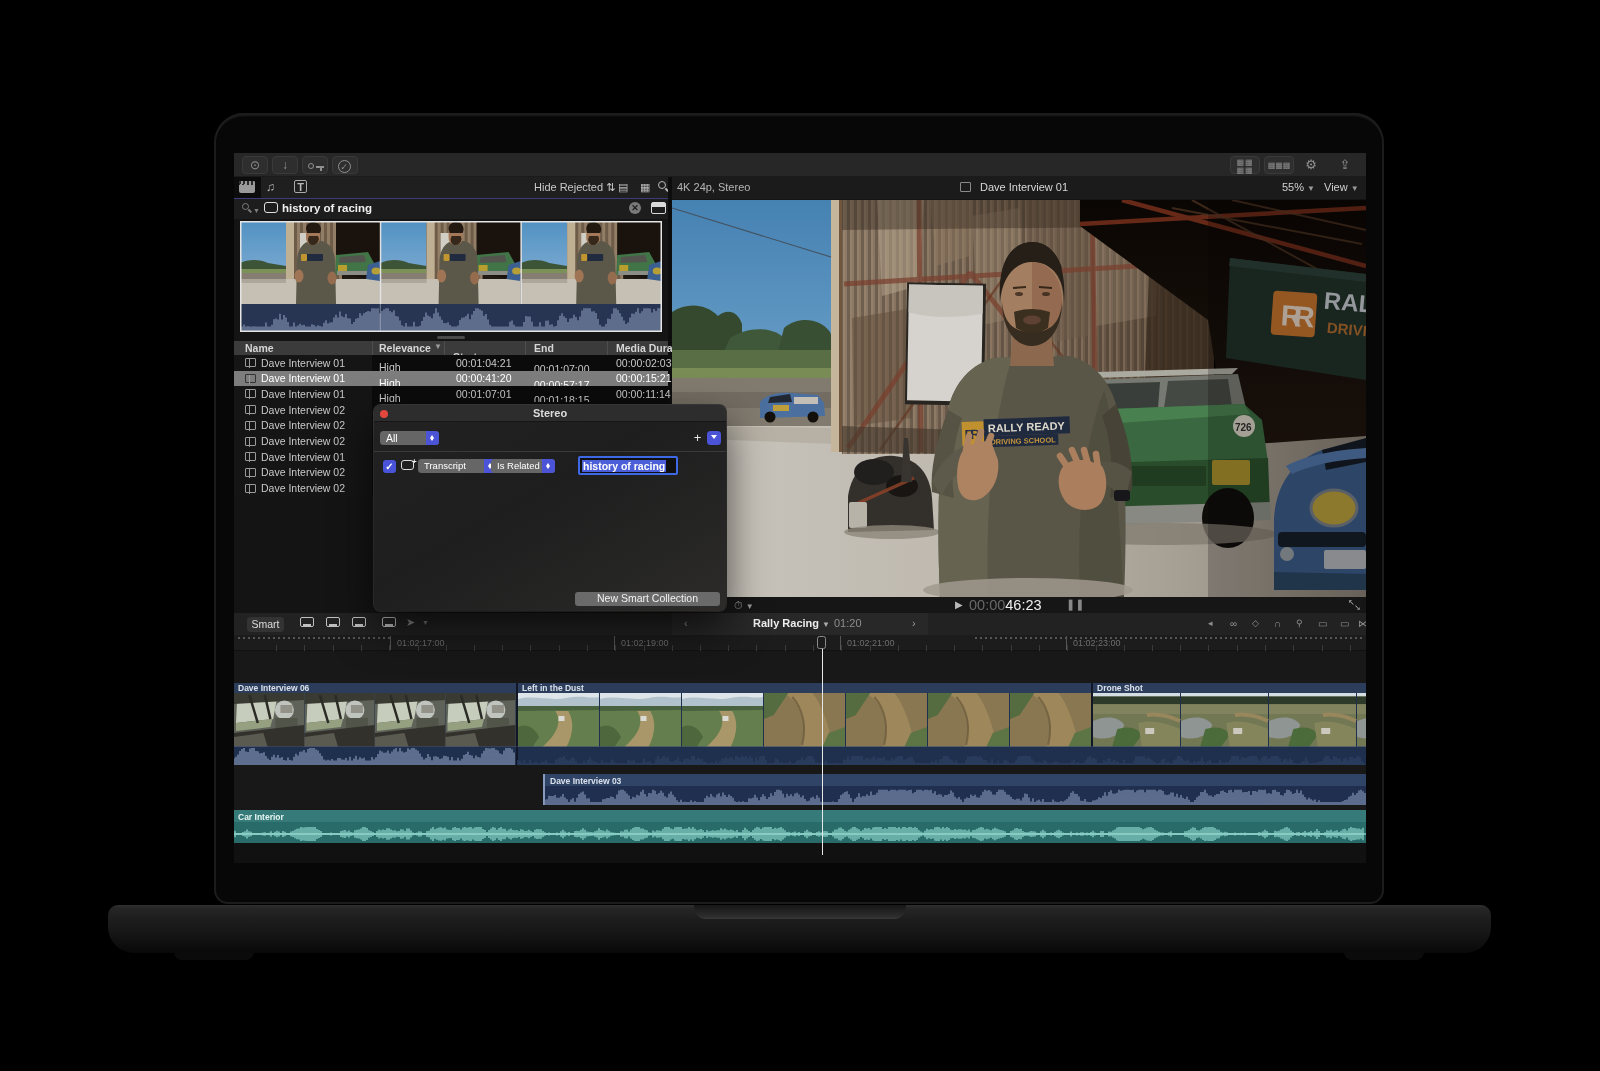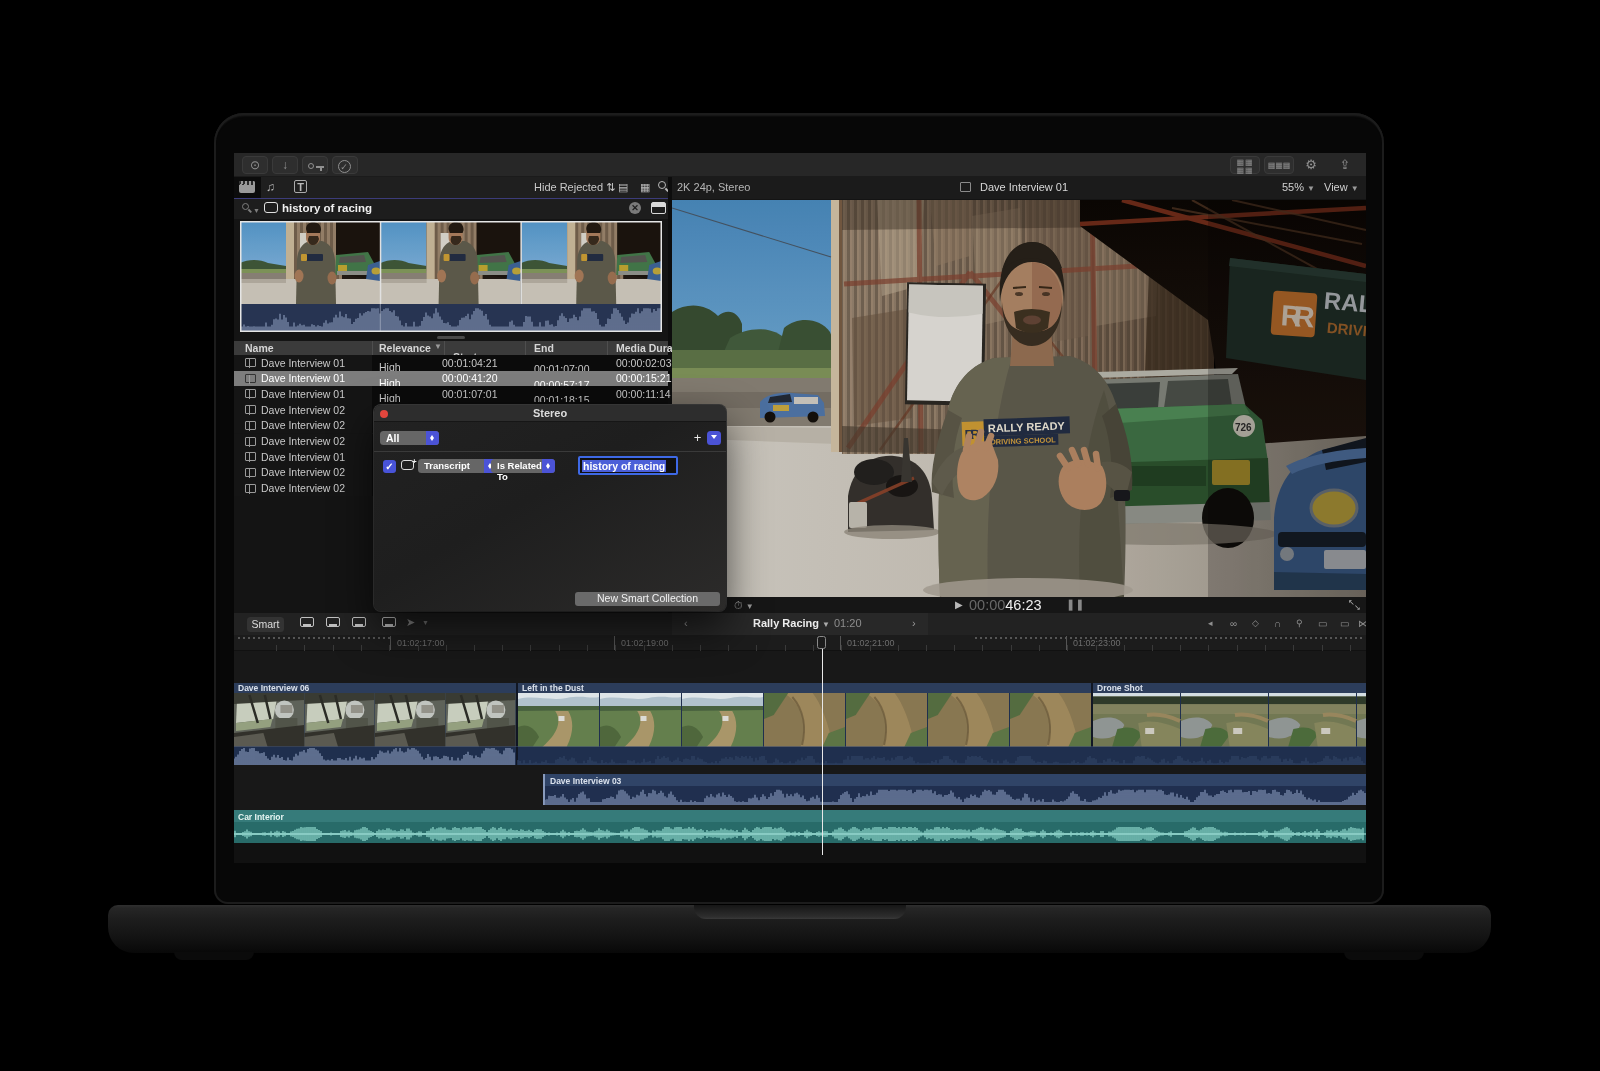--- a/index.html
+++ b/index.html
@@ -31,32 +31,32 @@
 #handle{position:absolute;left:203px;top:183px;width:28px;height:3px;background:#4a4a4a;border-radius:2px}
 #lhead{position:absolute;left:0;top:188px;width:434px;height:14px;background:#3b3b3b;color:#d6d6d6;font-size:10.5px;font-weight:bold}
 .hsep{position:absolute;top:0;width:1px;height:14px;background:#4e4e4e}
 .row{position:absolute;left:0;width:434px;height:15.7px;background:#151515;color:#c9c9c9;font-size:10.5px}
 .rowdark{position:absolute;left:210px;top:0;width:224px;height:15.7px;background:#0b0b0b}
 .rowsel{background:#7d7d7d !important;color:#fff}
 .cicon{position:absolute;left:11px;top:3px;width:11px;height:9px;border:1px solid #9a9a9a;border-radius:1px}
 .cicon:before{content:"";position:absolute;left:2.5px;top:0;width:1px;height:9px;background:#9a9a9a}
 .rname{position:absolute;left:27px;top:1.5px}
 .rhigh{position:absolute;left:145px;top:6px}
-.rt1{position:absolute;left:208px;top:1.5px}
+.rt1{position:absolute;left:222px;top:1.5px}
 .rt2{position:absolute;left:300px;top:8px}
 .rt3{position:absolute;left:382px;top:1.5px}
 
 #filter{position:absolute;left:140px;top:252px;width:352px;height:206px;border-radius:7px;
  background:linear-gradient(150deg,#222 0%,#1e1e1e 45%,#2c2b2a 100%);
  box-shadow:0 18px 40px rgba(0,0,0,.65), 0 0 0 1px #3c3c3c}
 #ftitle{position:absolute;left:0;top:0;width:100%;height:17px;background:#2d2d2d;border-radius:7px 7px 0 0;
  border-bottom:1px solid #161616;color:#ddd;font-size:11px;font-weight:bold;text-align:center;line-height:17px}
 .reddot{position:absolute;left:6px;top:4.5px;width:8px;height:8px;border-radius:50%;background:#e2463d}
 .pop{position:absolute;height:14px;background:#666;border-radius:3.5px;color:#fff;font-size:10.5px}
-.pop .lab{position:absolute;left:6px;top:0.5px;font-weight:bold}
+.pop .lab{position:absolute;left:6px;top:0.5px;font-weight:normal}
 .step{position:absolute;right:0;top:0;width:13px;height:14px;background:#4b53d6;border-radius:0 3.5px 3.5px 0}
 .step:before{content:"";position:absolute;left:4px;top:2px;border:2.5px solid transparent;border-bottom:3px solid #fff}
 .step:after{content:"";position:absolute;left:4px;bottom:2px;border:2.5px solid transparent;border-top:3px solid #fff}
 #fsep{position:absolute;left:0;top:46px;width:100%;height:1px;background:#3a3a3a}
 #chk{position:absolute;left:9px;top:55px;width:13px;height:13px;background:#4853d8;border-radius:3px;color:#fff;font-size:10px;font-weight:bold;text-align:center;line-height:13px}
 #ffield{position:absolute;left:204px;top:51px;width:100px;height:19px;background:#101010;border:2px solid #3e69e6;border-radius:2px}
 #ffield .sel{position:absolute;left:2px;top:1.5px;background:#4b5fd8;color:#fff;font-size:10.5px;font-weight:bold;padding:0 1px}
 #nsc{position:absolute;left:201px;top:187px;width:145px;height:13.5px;background:#6a6a6a;border-radius:3px;color:#f2f2f2;font-size:10.5px;text-align:center;line-height:13px}
 #plusbtn{position:absolute;left:315px;top:26px;width:17px;height:14px;color:#e8e8e8;font-size:13px;text-align:center;line-height:13px}
 #bluechev{position:absolute;left:333px;top:26px;width:14px;height:14px;background:#4b53d6;border-radius:3.5px}
@@ -307,21 +307,21 @@
       <span class="rowdark" style="left:138px;width:296px"></span>
       <span class="cicon" style="border-color:#9a9a9a"></span>
       <span class="rname">Dave Interview 02</span>
     </div>
 <div class="row" style="top:327.5999999999999px">
       <span class="rowdark" style="left:138px;width:296px"></span>
       <span class="cicon" style="border-color:#9a9a9a"></span>
       <span class="rname">Dave Interview 02</span>
     </div>
 <div id="vtop">
-      <span class="txt" style="left:5px;top:4px">2K 24p, Stereo</span>
+      <span class="txt" style="left:5px;top:4px">4K 24p, Stereo</span>
       <span class="txt" style="left:288px;top:5px;width:11px;height:10px;border:1px solid #8a8a8a;border-radius:1px"></span>
       <span class="txt" style="left:308px;top:4px;color:#d8d8d8">Dave Interview 01</span>
       <span class="txt" style="left:610px;top:4px;color:#d0d0d0">55% <span style="font-size:8px;color:#999">▼</span></span>
       <span class="txt" style="left:652px;top:4px;color:#d0d0d0">View <span style="font-size:8px;color:#999">▼</span></span>
     </div>
 <div id="video">
       <svg class="abs" style="left:0;top:0" width="694" height="397" viewBox="0 0 694 397">
         <defs>
           <linearGradient id="vsky" x1="0" y1="0" x2="0" y2="1">
             <stop offset="0" stop-color="#3f8cca"></stop>

